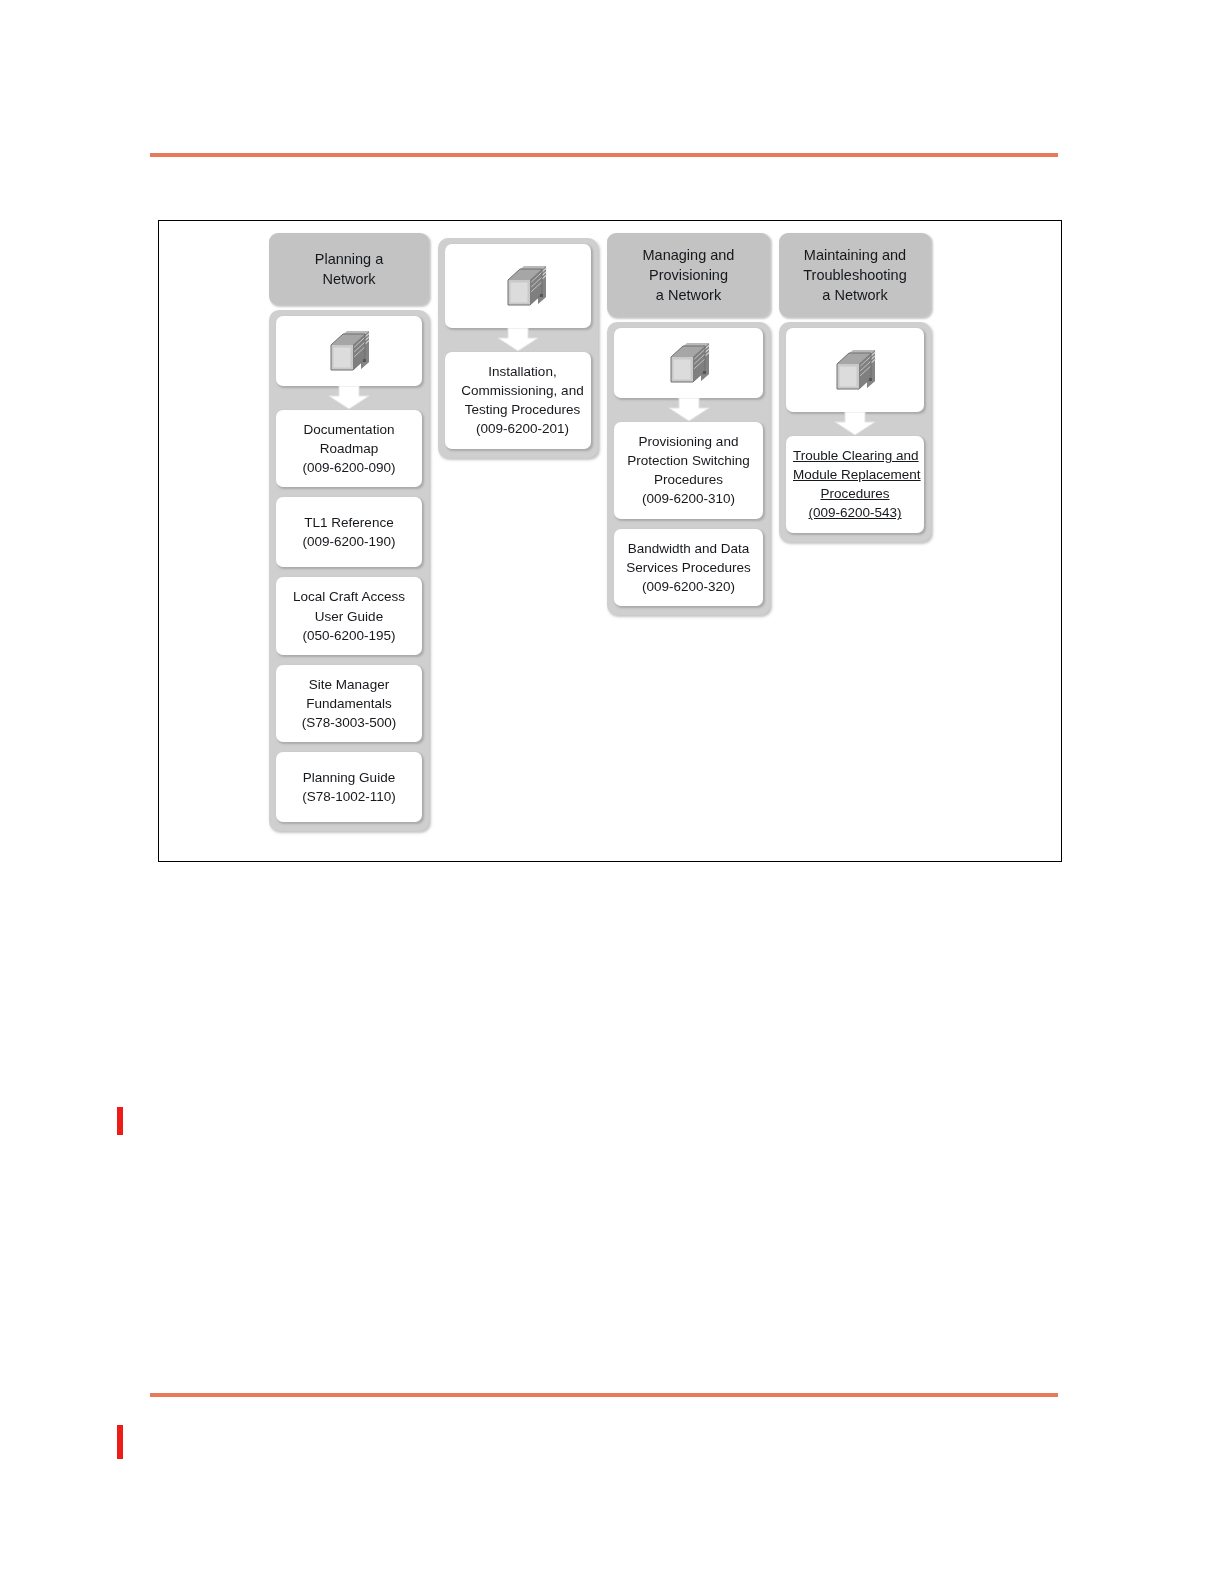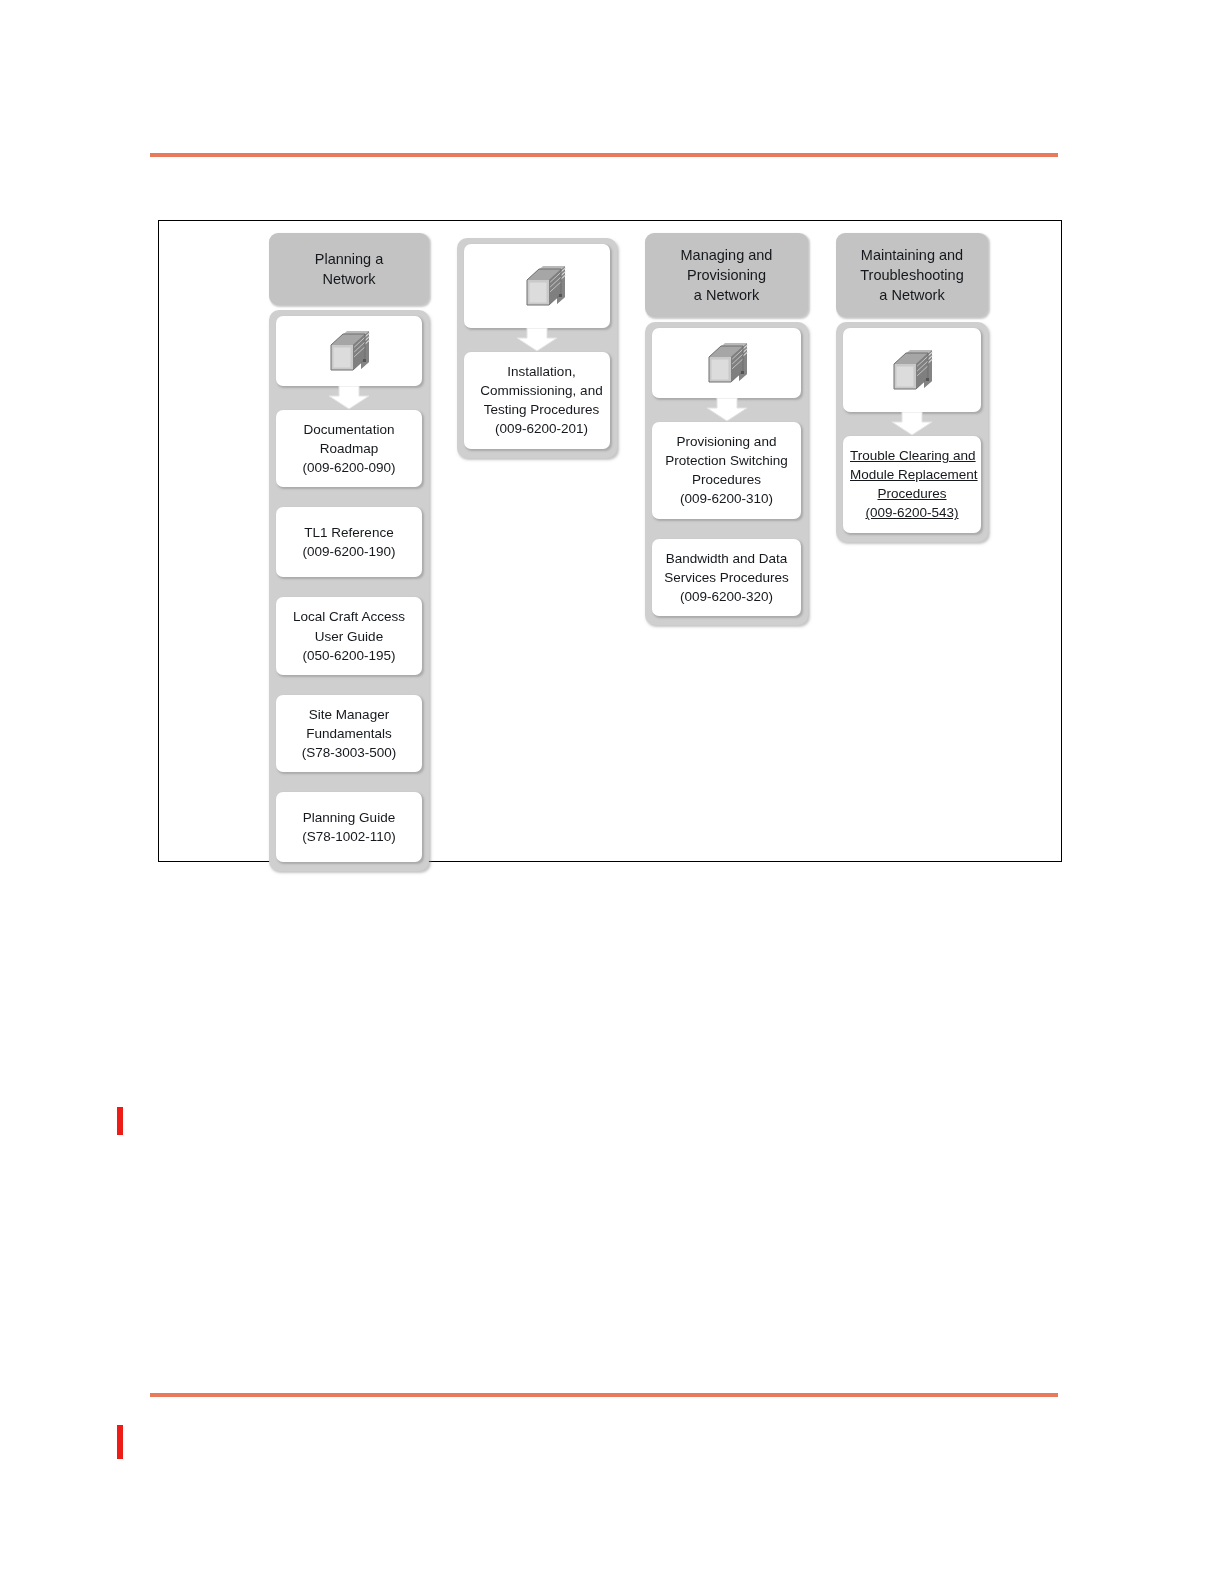--- a/index.html
+++ b/index.html
@@ -47,21 +47,21 @@
     background: #ffffff;
     box-sizing: border-box;
   }
 
   .columns {
     position: absolute;
     left: 110px;
     top: 12px;
     display: flex;
     align-items: flex-start;
-    gap: 28px;
+    gap: 9px;
   }
 
   .column { position: relative; }
 
   
   .col-header {
     background: #c3c3c3;
     border-radius: 9px;
     color: #15181c;
     font-size: 14.5px;
@@ -94,21 +94,21 @@
     color: #15181c;
     font-size: 13.5px;
     line-height: 1.42;
     padding: 10px 7px;
     box-sizing: border-box;
     display: flex;
     flex-direction: column;
     justify-content: center;
   }
 
-  .card + .card { margin-top: 20px; }
+  .card + .card { margin-top: 10px; }
 
   .card-line { display: block; white-space: nowrap; }
 
   
   .icon-card {
     height: 64px;
     padding: 0;
     align-items: center;
     justify-content: center;
   }

